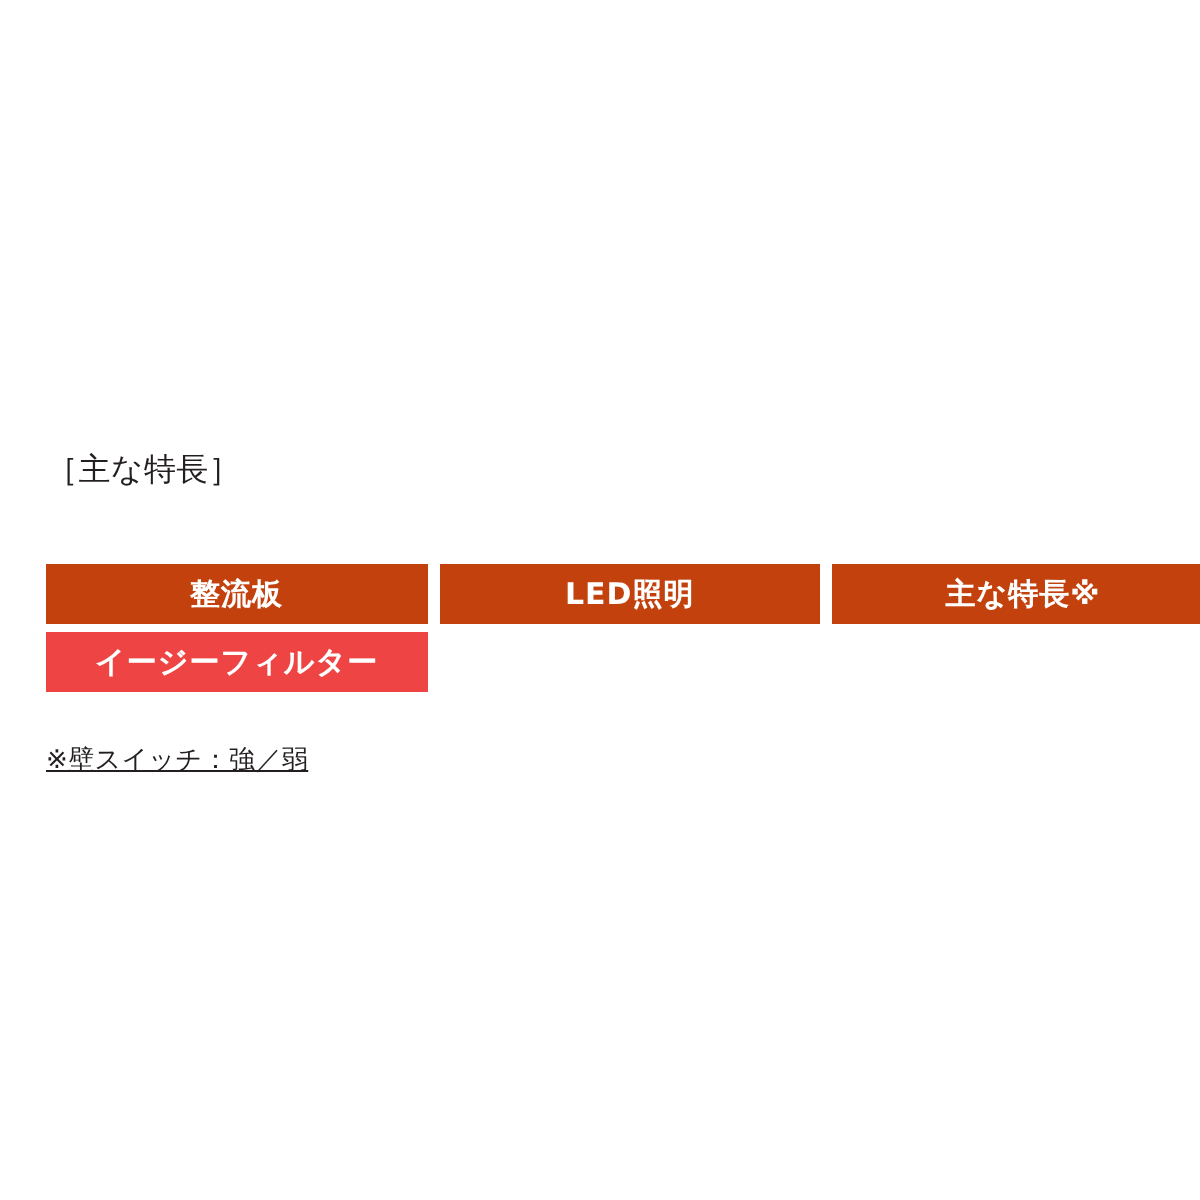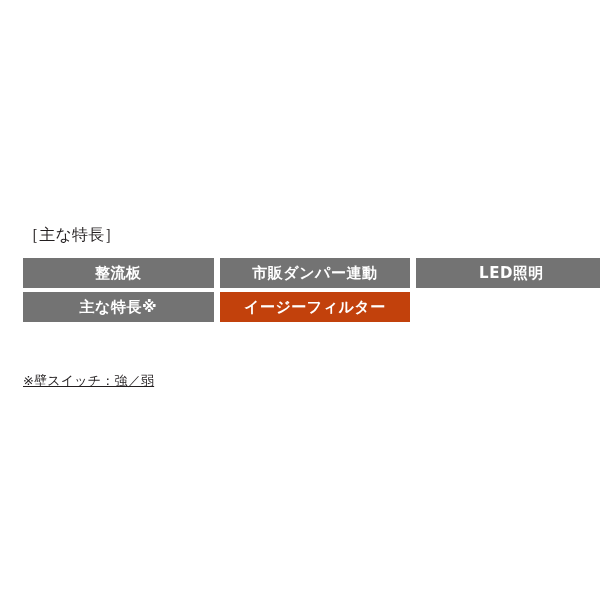--- a/index.html
+++ b/index.html
@@ -56,22 +56,22 @@
     color: #ffffff;
     font-size: 15px;
     font-weight: bold;
     letter-spacing: 0.5px;
     white-space: nowrap;
     line-height: 1;
     text-align: center;
     border-radius: 0;
   }
 
-  .badge.tone-indigo  { background: #737373; }
-  .badge.tone-blue    { background: #c2410c; }
+  .badge.tone-indigo  { background: #c2410c; margin-top: 24px; }
+  .badge.tone-blue    { background: #ef4444; }
   .badge.tone-green   { background: #81ba91; }
 
   .footnote {
     position: absolute;
     left: 8px;
     top: 372px;
     font-size: 13px;
     line-height: 18px;
     color: #231f20;
     letter-spacing: 0.2px;
@@ -83,21 +83,20 @@
 <body>
 
 <div id="features-panel">
 
   <div class="section-heading">［主な特長］</div>
 
   <div class="badge-grid">
 
     <div class="badge tone-indigo">整流板</div>
 
-    <div class="badge tone-indigo">市販ダンパー連動</div>
 
     <div class="badge tone-indigo">LED照明</div>
 
     <div class="badge tone-indigo">主な特長※</div>
 
     <div class="badge tone-blue">イージーフィルター</div>
 
 
 
   </div>

